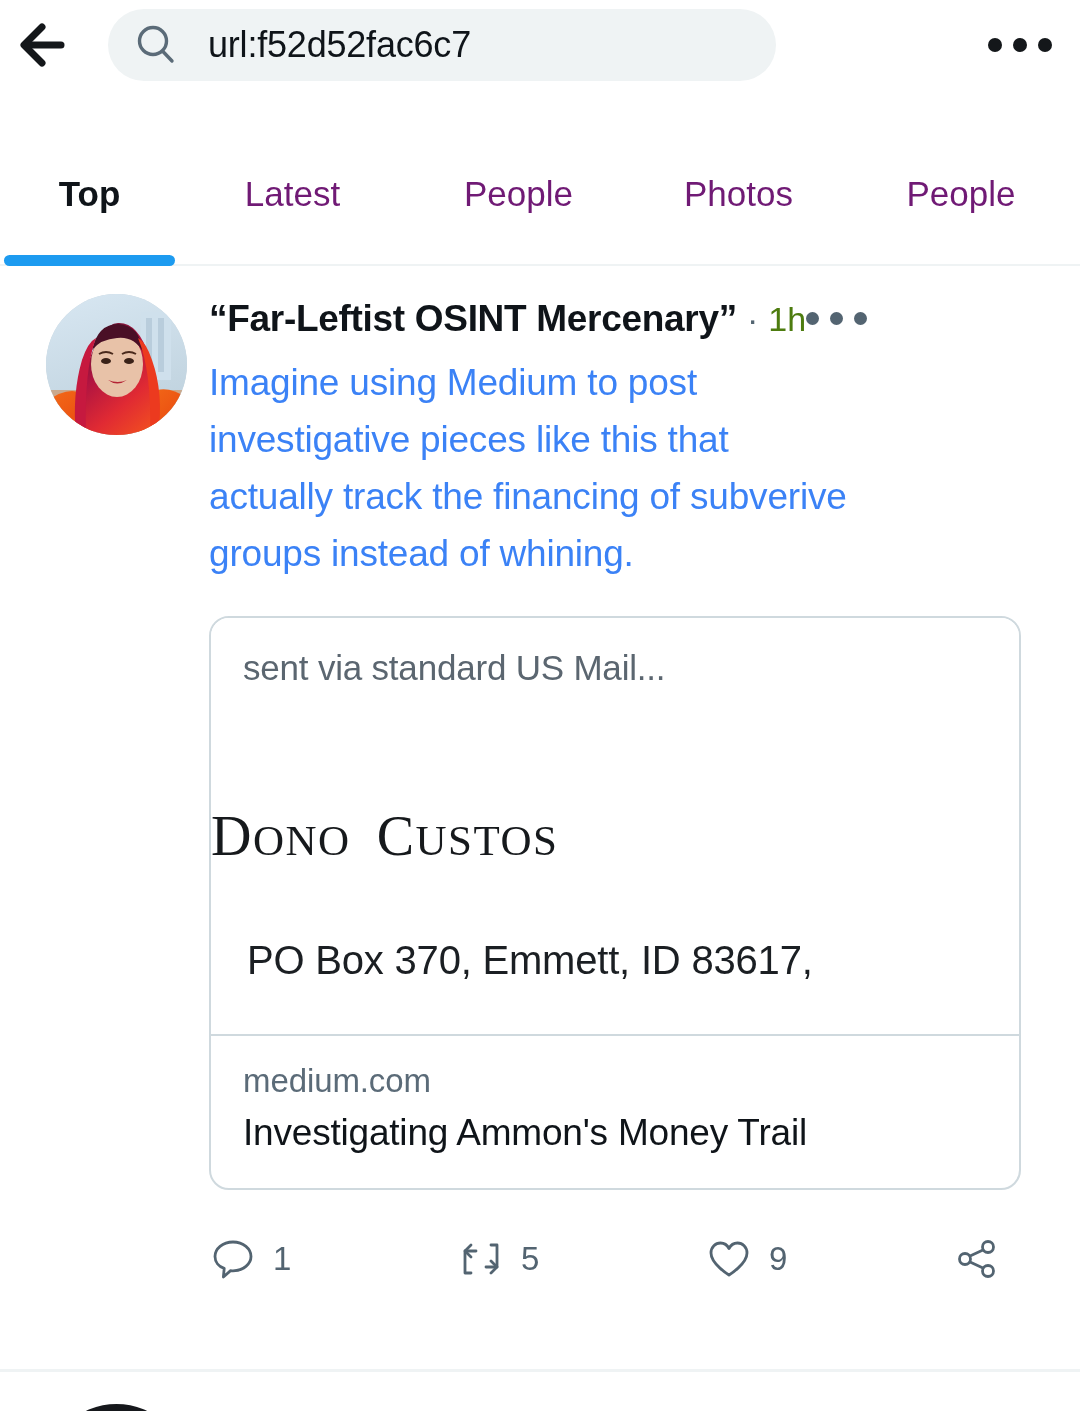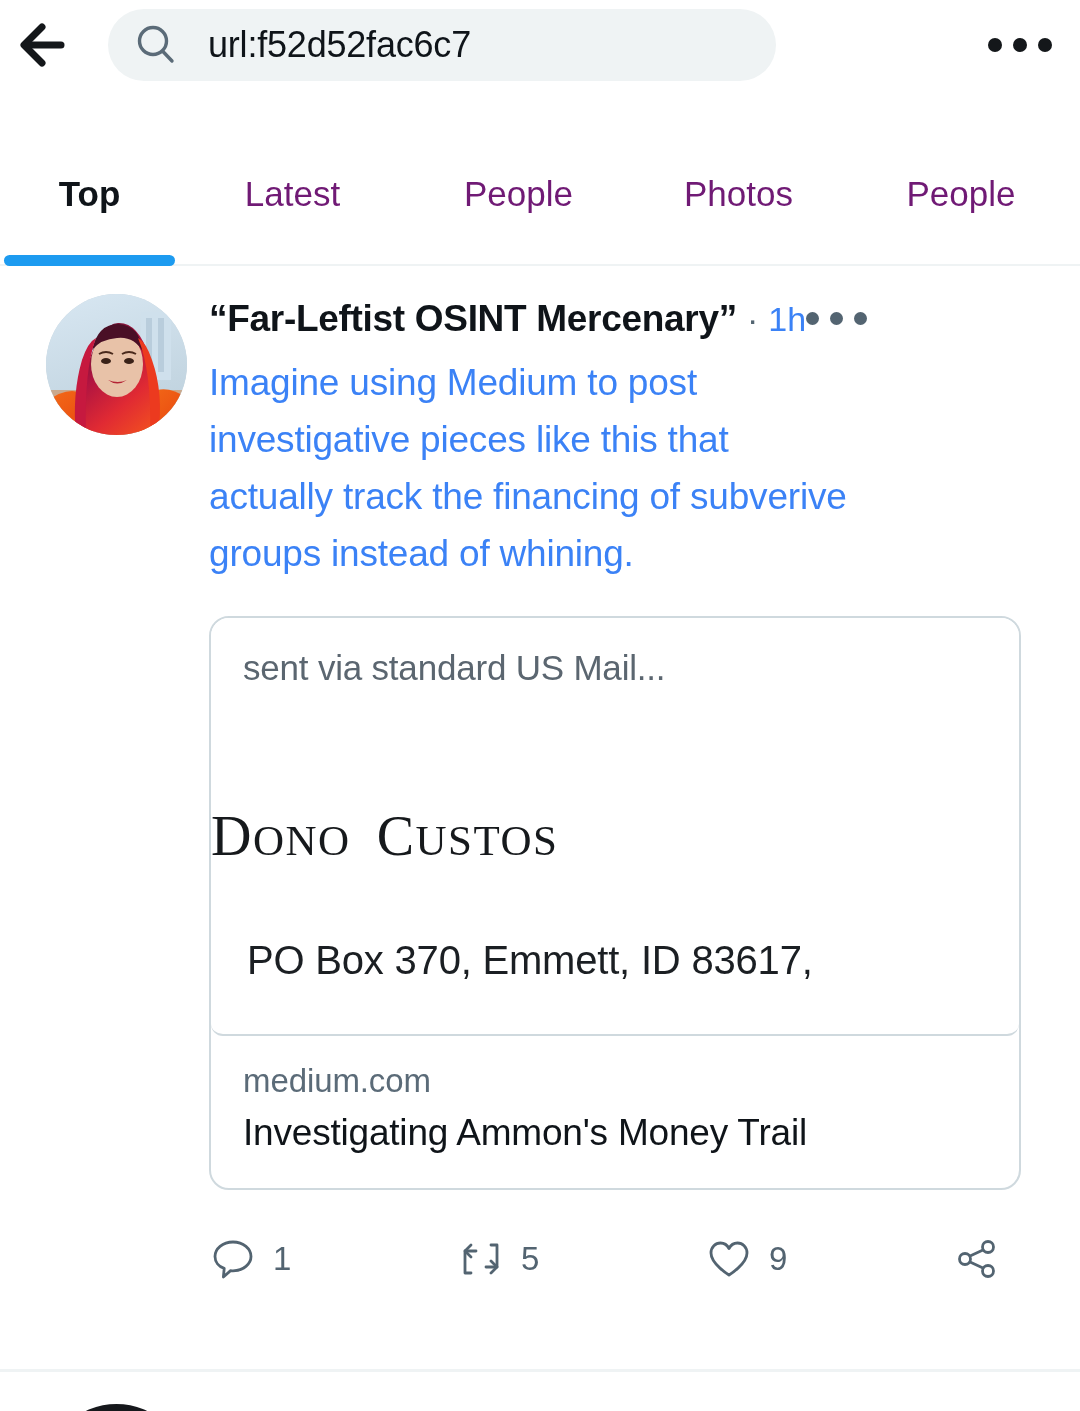--- a/index.html
+++ b/index.html
@@ -166,21 +166,21 @@
     letter-spacing: -0.3px;
     white-space: nowrap;
   }
   .meta-sep {
     font-size: 34px;
     color: #536471;
     margin: 0 10px;
   }
   .timestamp {
     font-size: 34px;
-    color: #3b82f6;
+    color: #4d7c0f;
   }
   .tweet-more {
     margin-left: auto;
     width: 80px;
     height: 46px;
     display: flex;
     align-items: center;
     justify-content: center;
     cursor: pointer;
     position: relative;
@@ -212,21 +212,20 @@
     overflow: hidden;
     background: #ffffff;
     cursor: pointer;
   }
   .card-image {
     height: 418px;
     background: #ffffff;
     position: relative;
     border-bottom: 2px solid #cfd9de;
     padding: 30px 32px;
-    border-radius: 12px;
   }
   .card-img-line {
     font-size: 35px;
     color: #5b6670;
     letter-spacing: -0.2px;
     font-weight: 400;
   }
   .card-brand {
     position: absolute;
     left: 0; right: 0;

